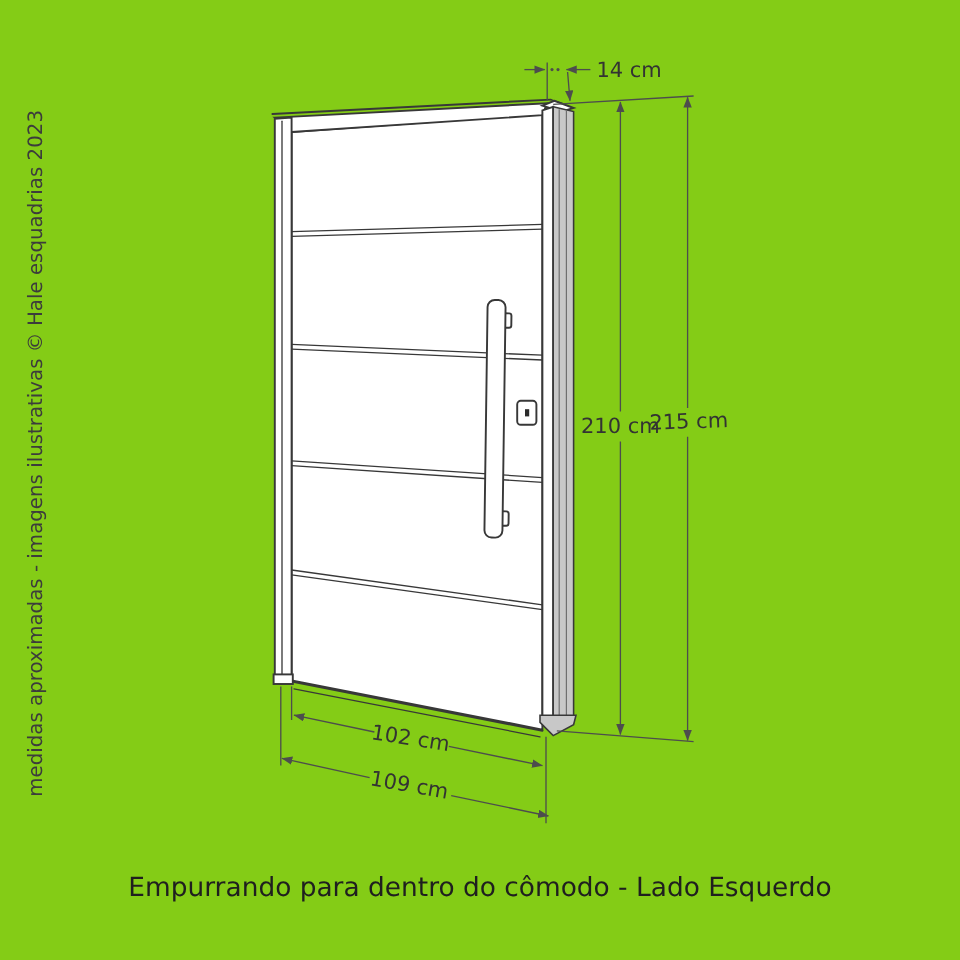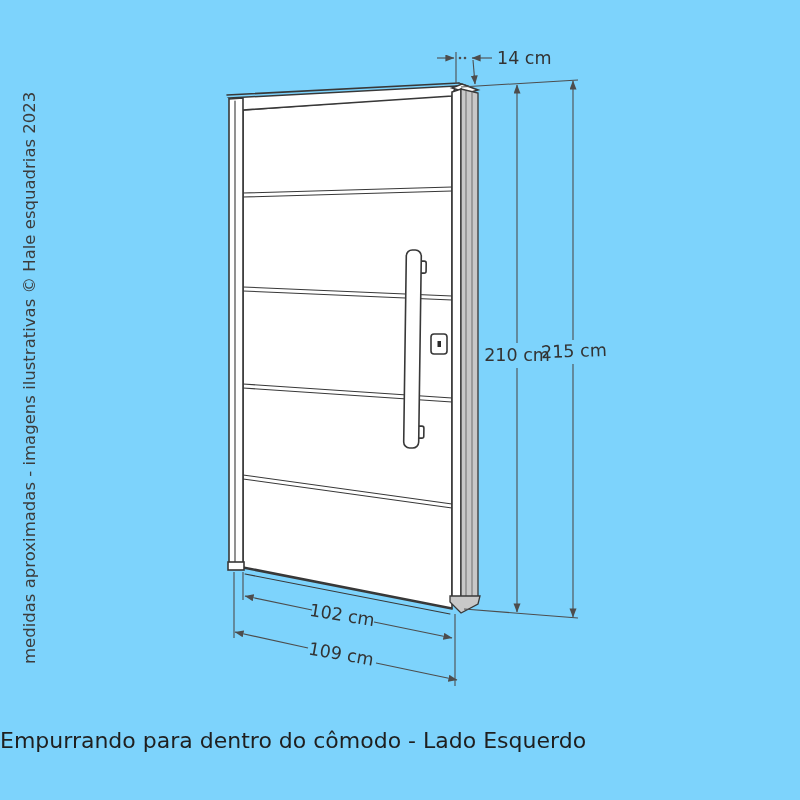--- a/index.html
+++ b/index.html
@@ -1,17 +1,17 @@
 <!DOCTYPE html>
 <html><head>
 <meta charset="utf-8">
 <style>
   html,body{margin:0;padding:0;background:#ffffff;}
   .stage{
-    position:relative;width:800px;height:800px;background:#7dd3fc;overflow:hidden;
+    position:relative;width:800px;height:800px;background:#84cc16;overflow:hidden;
     font-family:"DejaVu Sans", sans-serif;
   }
   .stage svg{position:absolute;left:0;top:0;}
   
   .ln  {stroke:#383838;stroke-width:1.6;fill:none;stroke-linecap:round;}
   .lnt {stroke:#383838;stroke-width:1.1;fill:none;stroke-linecap:round;}
   .face{stroke:#383838;stroke-width:1.6;fill:#ffffff;}
   .shade{stroke:#383838;stroke-width:1.3;fill:#c8c8c8;}
   .shline{stroke:#6f6f6f;stroke-width:1;fill:none;}
   .dim {stroke:#4d4d4d;stroke-width:1.1;fill:none;}
@@ -20,21 +20,21 @@
   .dot{fill:#4d4d4d;stroke:none;}
   
   .watermark{
     position:absolute;left:-219px;top:403px;width:500px;height:22px;
     transform:rotate(-90deg);transform-origin:center center;
     font-size:16.5px;color:#3c3c3c;text-align:center;white-space:nowrap;
   }
   
   .caption{
     position:absolute;left:0;top:728px;width:800px;
-    font-size:22px;color:#1f1f1f;white-space:nowrap;
+    font-size:22px;color:#1f1f1f;text-align:center;white-space:nowrap;
   }
 </style>
 </head>
 <body>
 
 <div class="stage">
 
   <svg width="800" height="800" viewBox="0 0 800 800">
     <defs>
       <marker id="arr" orient="auto-start-reverse" markerWidth="10" markerHeight="8" refX="8.6" refY="3.5" markerUnits="userSpaceOnUse">

